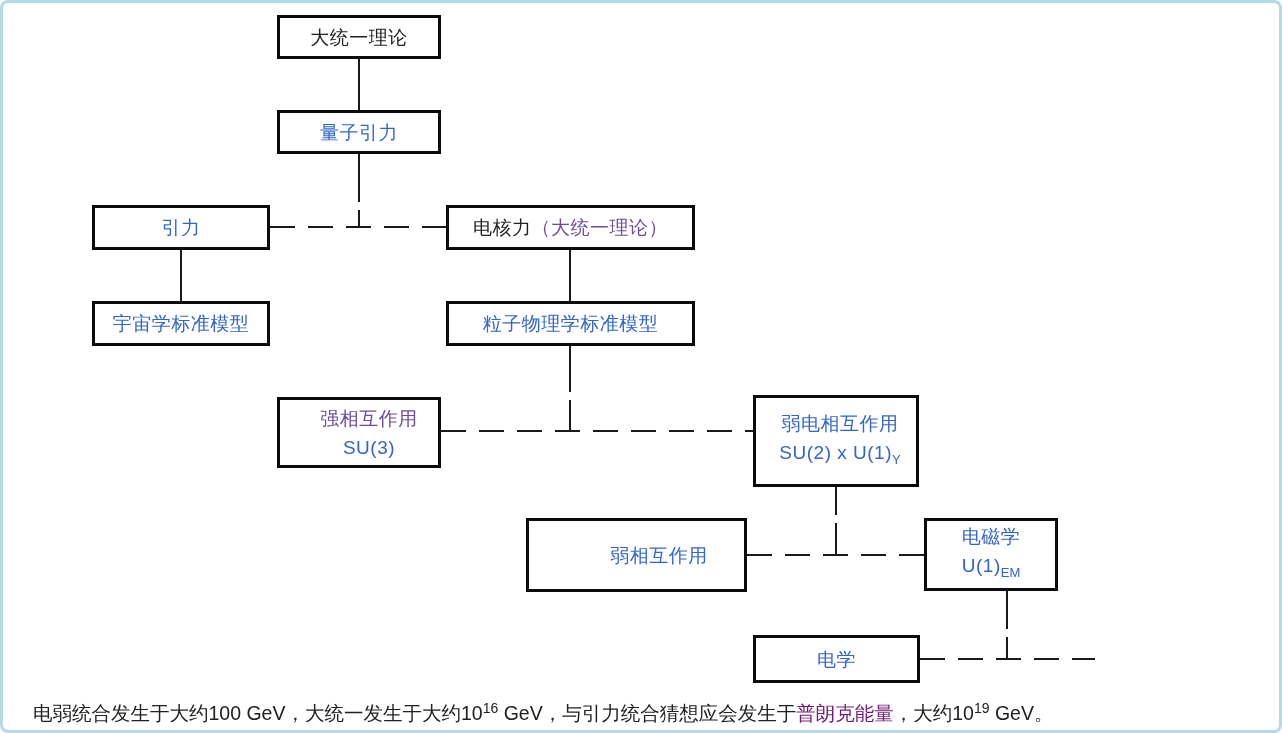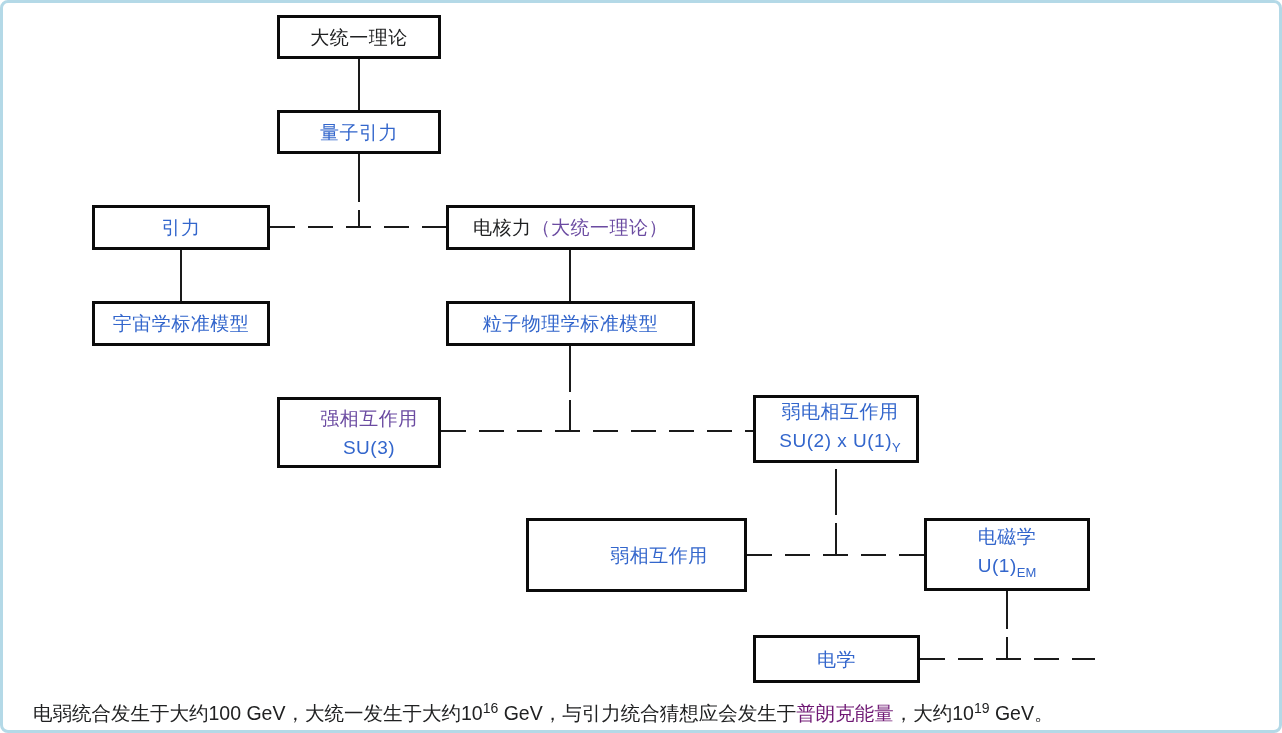--- a/index.html
+++ b/index.html
@@ -93,32 +93,32 @@
 
   <div class="node" style="left:443px;top:298px;width:249px;height:45px;">
     <span class="link">粒子物理学标准模型</span>
   </div>
 
   <div class="node" style="left:274px;top:394px;width:164px;height:71px;padding-left:20px;">
     <span class="visited">强相互作用</span>
     <span class="link">SU(3)</span>
   </div>
 
-  <div class="node" style="left:750px;top:392px;width:166px;height:68px;padding-left:8px;">
+  <div class="node" style="left:750px;top:392px;width:166px;height:92px;padding-left:8px;">
     <span class="link">弱电相互作用</span>
     <span class="link">
       <span>SU(2) x U(1)</span><span class="sub">Y</span>
     </span>
   </div>
 
   <div class="node" style="left:523px;top:515px;width:221px;height:74px;padding-left:45px;">
     <span class="link">弱相互作用</span>
   </div>
 
-  <div class="node" style="left:921px;top:515px;width:166px;height:73px;">
+  <div class="node" style="left:921px;top:515px;width:134px;height:73px;">
     <span class="link">电磁学</span>
     <span class="link">
       <span>U(1)</span><span class="sub">EM</span>
     </span>
   </div>
 
   <div class="node" style="left:750px;top:632px;width:167px;height:48px;">
     <span class="link">电学</span>
   </div>
 

